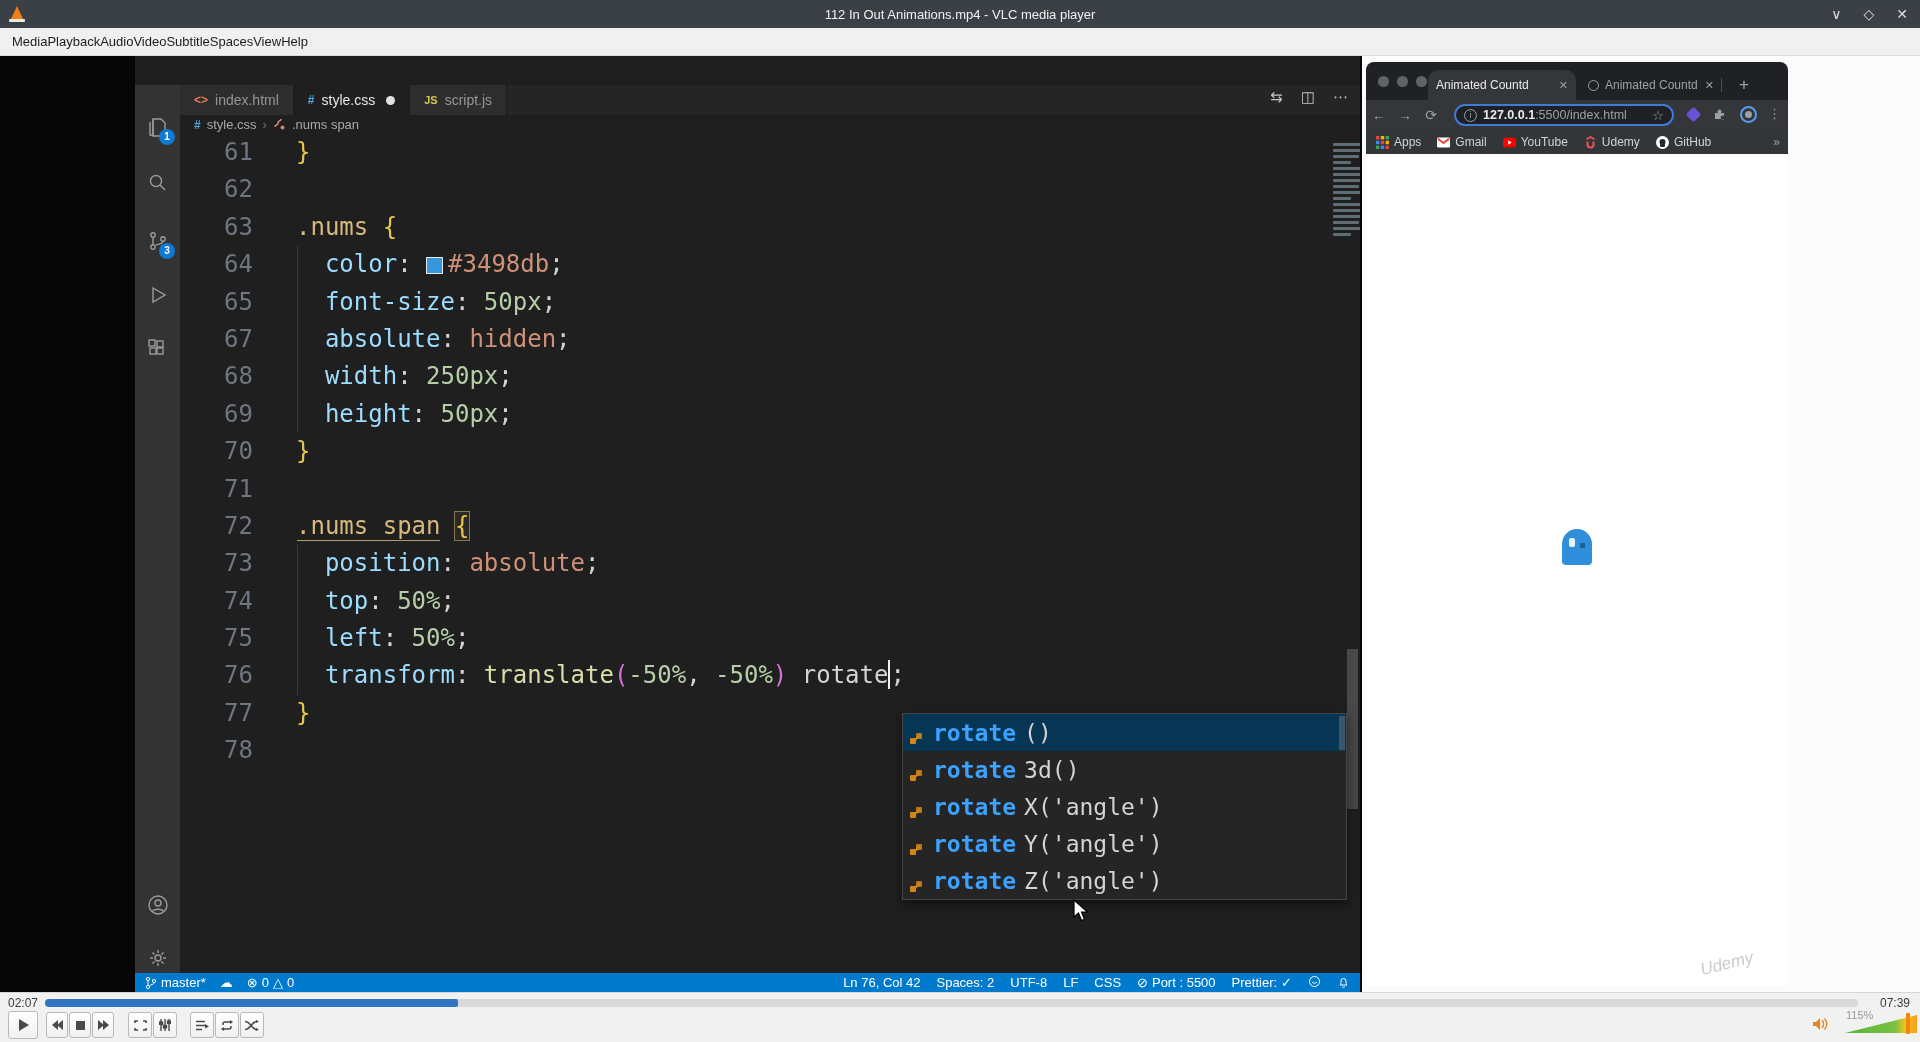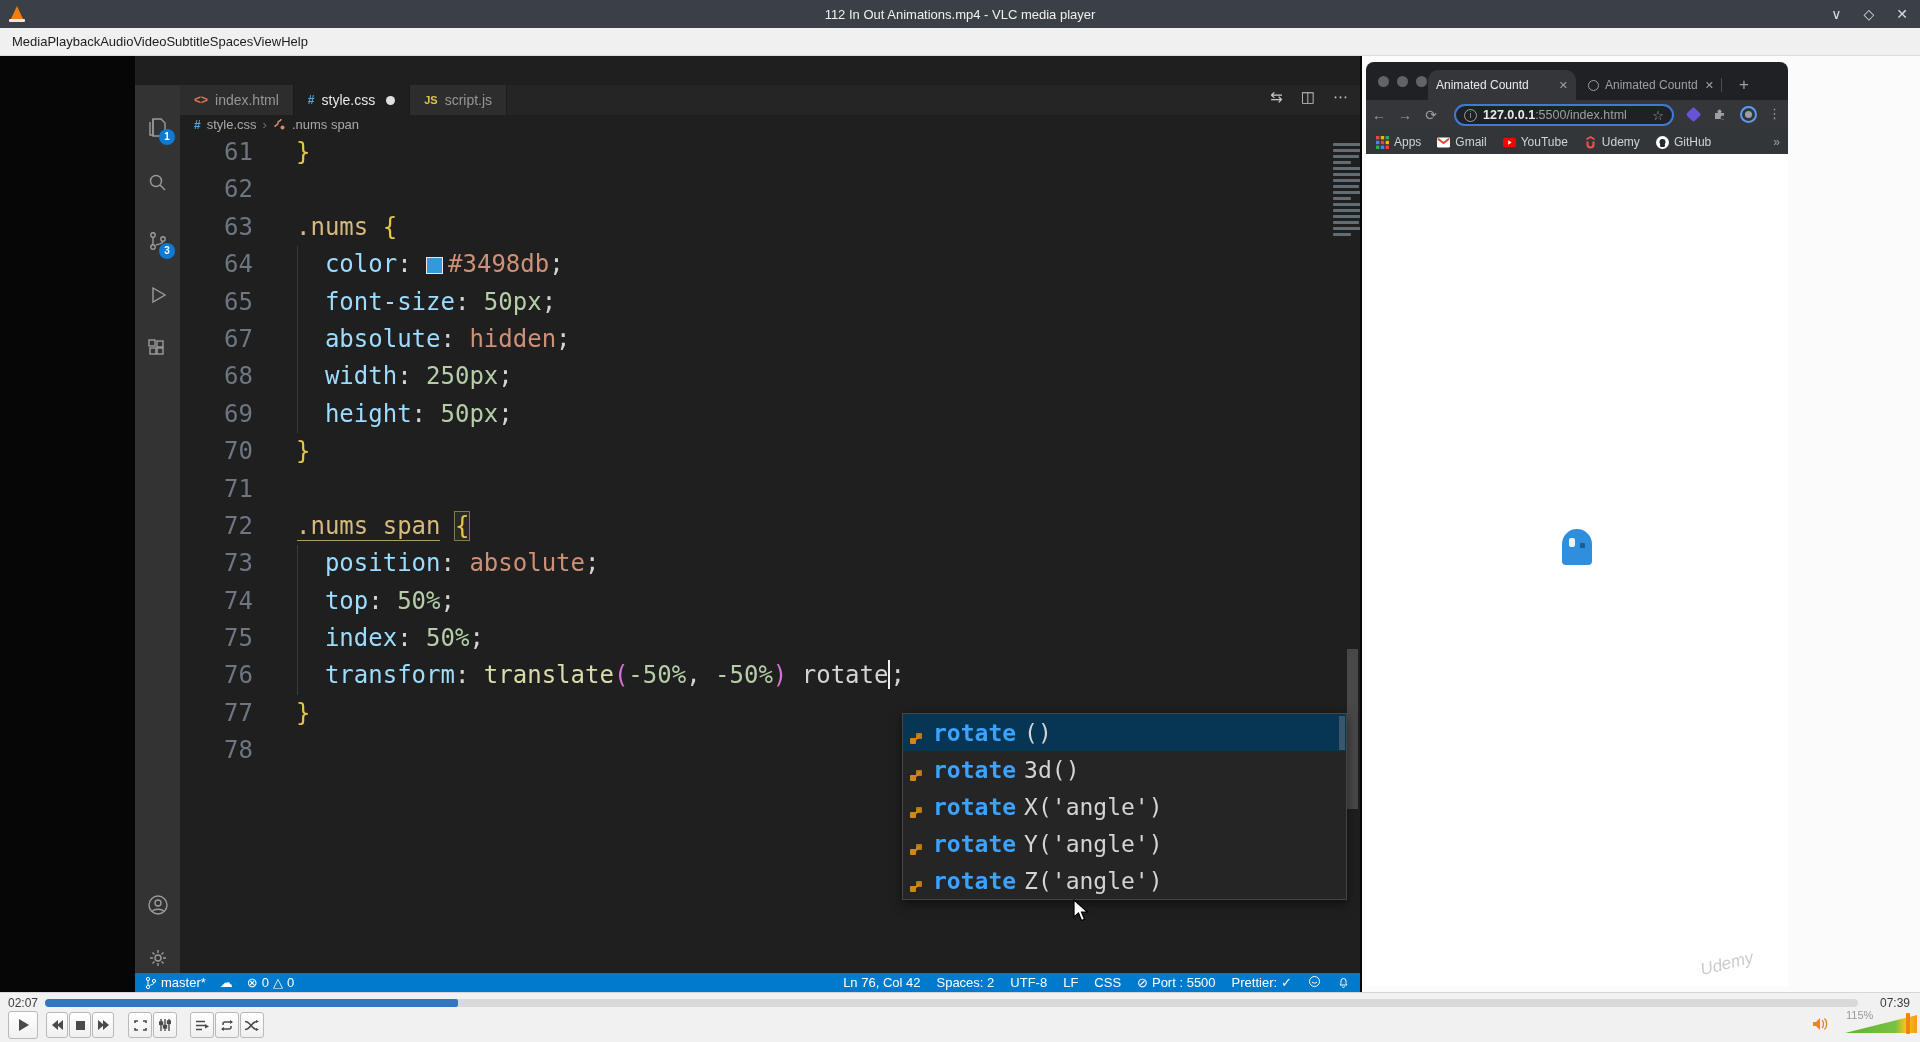--- a/index.html
+++ b/index.html
@@ -303,21 +303,21 @@
             <div class="code-line"><span class="guide"></span><span class="ln">64</span><span class="lc"><span class="tok-prop">  color</span><span class="tok-punc">: </span><span class="swatch"></span><span class="tok-val">#3498db</span><span class="tok-punc">;</span></span></div>
             <div class="code-line"><span class="guide"></span><span class="ln">65</span><span class="lc"><span class="tok-prop">  font-size</span><span class="tok-punc">: </span><span class="tok-num">50px</span><span class="tok-punc">;</span></span></div>
             <div class="code-line"><span class="guide"></span><span class="ln">67</span><span class="lc"><span class="tok-prop">  absolute</span><span class="tok-punc">: </span><span class="tok-val">hidden</span><span class="tok-punc">;</span></span></div>
             <div class="code-line"><span class="guide"></span><span class="ln">68</span><span class="lc"><span class="tok-prop">  width</span><span class="tok-punc">: </span><span class="tok-num">250px</span><span class="tok-punc">;</span></span></div>
             <div class="code-line"><span class="guide"></span><span class="ln">69</span><span class="lc"><span class="tok-prop">  height</span><span class="tok-punc">: </span><span class="tok-num">50px</span><span class="tok-punc">;</span></span></div>
             <div class="code-line"><span class="ln">70</span><span class="lc"><span class="tok-brace">}</span></span></div>
             <div class="code-line"><span class="ln">71</span><span class="lc"></span></div>
             <div class="code-line"><span class="ln">72</span><span class="lc"><span class="tok-sel72">.nums span</span><span class="tok-plain"> </span><span class="tok-brace72">{</span></span></div>
             <div class="code-line"><span class="guide"></span><span class="ln">73</span><span class="lc"><span class="tok-prop">  position</span><span class="tok-punc">: </span><span class="tok-val">absolute</span><span class="tok-punc">;</span></span></div>
             <div class="code-line"><span class="guide"></span><span class="ln">74</span><span class="lc"><span class="tok-prop">  top</span><span class="tok-punc">: </span><span class="tok-num">50%</span><span class="tok-punc">;</span></span></div>
-            <div class="code-line"><span class="guide"></span><span class="ln">75</span><span class="lc"><span class="tok-prop">  index</span><span class="tok-punc">: </span><span class="tok-num">50%</span><span class="tok-punc">;</span></span></div>
+            <div class="code-line"><span class="guide"></span><span class="ln">75</span><span class="lc"><span class="tok-prop">  left</span><span class="tok-punc">: </span><span class="tok-num">50%</span><span class="tok-punc">;</span></span></div>
             <div class="code-line"><span class="guide"></span><span class="ln">76</span><span class="lc"><span class="tok-prop">  transform</span><span class="tok-punc">: </span><span class="tok-fn">translate</span><span class="tok-p2">(</span><span class="tok-num">-50%</span><span class="tok-punc">, </span><span class="tok-num">-50%</span><span class="tok-p2">)</span><span class="tok-plain"> rotate</span><span class="caret"></span><span class="tok-punc">;</span></span></div>
             <div class="code-line"><span class="ln">77</span><span class="lc"><span class="tok-brace">}</span></span></div>
             <div class="code-line"><span class="ln">78</span><span class="lc"></span></div>
           </div>
         <div class="minimap">
           <div class="mm-a"></div>
             <div class="mm-b"></div>
             <div class="mm-c"></div>
             <div class="mm-e"></div>
           <div class="mm-d"></div>

